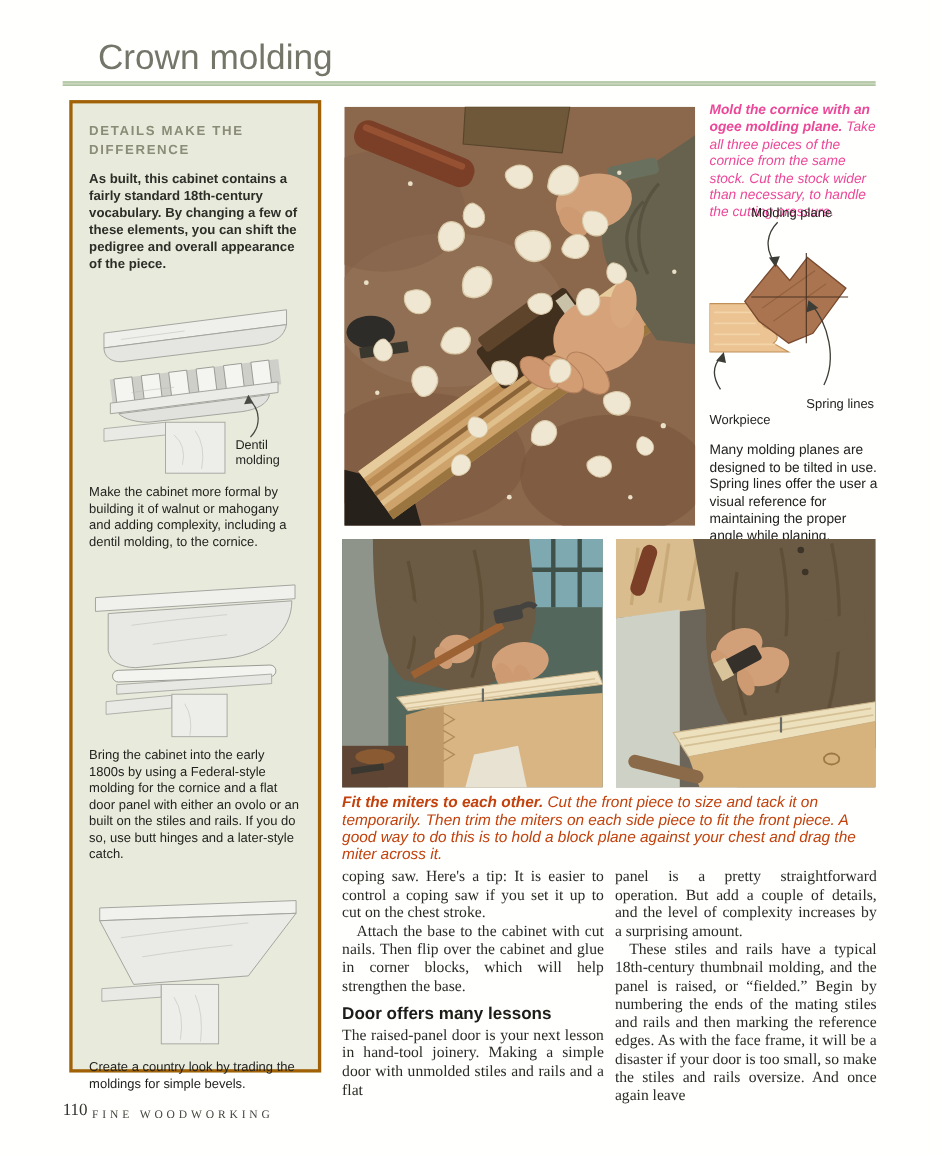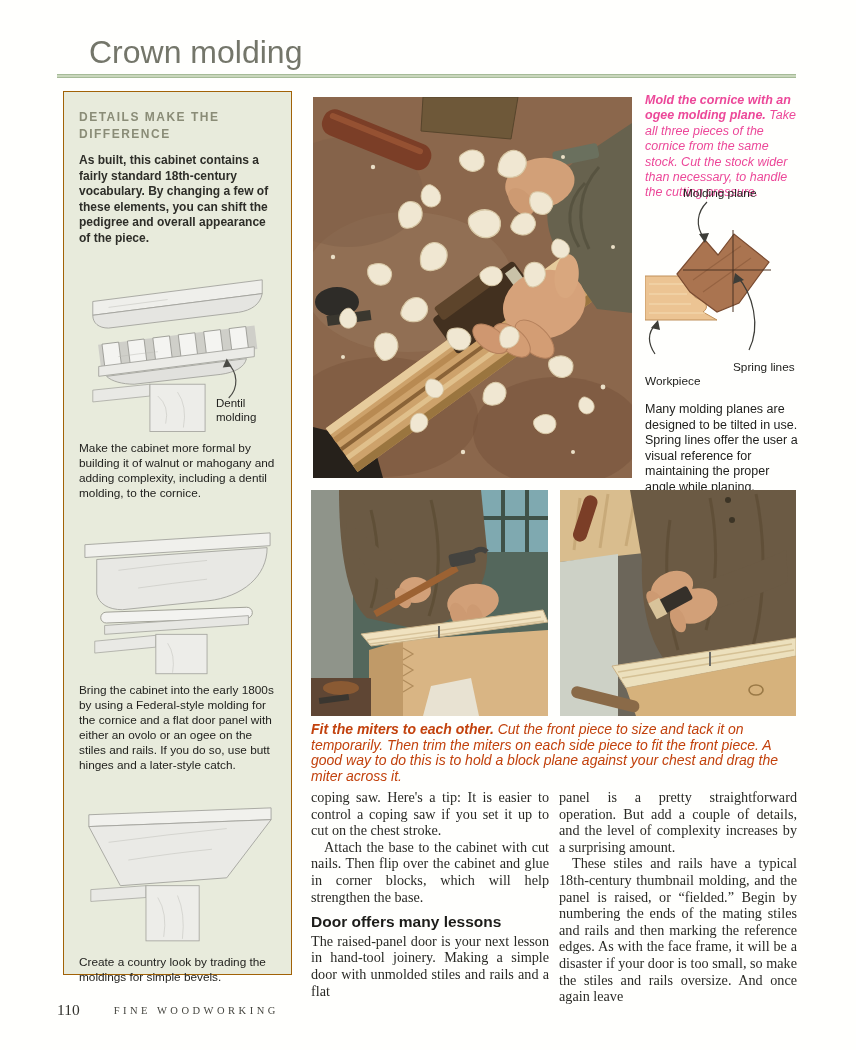--- a/index.html
+++ b/index.html
@@ -14,21 +14,21 @@
     position:absolute; left:57px; top:34px;
     font-size:32px; font-weight:400; color:#74766a; letter-spacing:0;margin-left:32px;
   }
   .title-rule {
     position:absolute; left:57px; top:74px; width:739px; height:4px;
     background:#c9d7bc; border-top:1px solid #a6bb98; border-bottom:1px solid #a6bb98;
   }
   
   .sidebar {
     position:absolute; left:63px; top:91px; width:229px; height:884px;
-    background:#e8ebdc; border:1px solid #a16207; padding:17px 15px 12px 15px;
+    background:#e8ebdc; border:3px solid #a16207; padding:17px 15px 12px 15px;
   }
   .sidebar-heading {
     font-size:12px; font-weight:700; letter-spacing:1.5px; color:#8a8c77;
     line-height:17px; margin-bottom:10px;
   }
   .sidebar-intro {
     font-size:12px; font-weight:700; color:#2d2d28; line-height:15.5px;
   }
   .fig { position:relative; width:100%; }
   .fig-svg { display:block; width:100%; }
@@ -76,27 +76,27 @@
   }
   .col-left { left:311px; }
   .col-right { left:559px; }
   .col p.indent { text-indent:13px; }
   .body-subhead {
     font-family:"Liberation Sans", sans-serif;
     font-size:15.5px; font-weight:700; color:#1c1c19;
     margin:9px 0 2px 0; text-align:left;
   }
   
-  .footer { position:absolute; left:57px; top:1001px; display:flex; align-items:center; }
+  .footer { position:absolute; left:57px; top:1001px; display:flex; align-items:flex-end; }
   .folio {
     font-family:"Liberation Serif", serif; font-size:15.5px; color:#33332e;
   }
   .magazine {
     font-family:"Liberation Serif", serif; font-size:10.5px; letter-spacing:3.5px;
-    color:#45453f; margin-left:34px;
+    color:#45453f; margin-left:4px;
   }
 </style>
 </head>
 <body>
 
 <div class="page">
 
   <div class="page-title">Crown molding</div>
   <div class="title-rule"></div>
 
@@ -134,21 +134,21 @@
       <svg class="fig-svg" viewBox="0 0 200 152">
         <rect x="0" y="0" width="200" height="152" fill="#e8ebdc"></rect>
         <polygon points="6,20 194,8 194,21 6,33" fill="#f0f0ec" stroke="#a2a29c" stroke-width="0.9"></polygon>
         <path d="M18,35 L191,23 C191,52 166,73 131,77 L44,86 C30,86 20,80 18,70 Z" fill="#e8e8e4" stroke="#a2a29c" stroke-width="0.9"></path>
         <rect x="22" y="86" width="154" height="11" rx="5.5" fill="#f3f3f0" stroke="#98988f" stroke-width="0.9" transform="rotate(-2 99 91)"></rect>
         <polygon points="26,102 172,92 172,101 26,111" fill="#e7e7e3" stroke="#a2a29c" stroke-width="0.8"></polygon>
         <polygon points="16,118 78,112 78,124 16,130" fill="#e9e9e5" stroke="#a7a7a1" stroke-width="0.8"></polygon>
         <rect x="78" y="111" width="52" height="40" fill="#ededE9" stroke="#a7a7a1" stroke-width="0.9"></rect>
         <path d="M40,46 q45,-6 90,-10 M60,64 q35,-5 70,-9 M90,120 q8,12 5,30" stroke="#bcbcb6" stroke-width="0.7" fill="none" opacity="0.7"></path>
       </svg>
-      <div class="fig-caption">Bring the cabinet into the early 1800s by using a Federal-style molding for the cornice and a flat door panel with either an ovolo or an ogee on the stiles and rails. If you do so, use butt hinges and a later-style catch.</div>
+      <div class="fig-caption">Bring the cabinet into the early 1800s by using a Federal-style molding for the cornice and a flat door panel with either an ovolo or an built on the stiles and rails. If you do so, use butt hinges and a later-style catch.</div>
     </div>
 
     <div class="fig fig3">
       <svg class="fig-svg" viewBox="0 0 200 150">
         <rect x="0" y="0" width="200" height="150" fill="#e8ebdc"></rect>
         <polygon points="10,16 195,9 195,21 10,28" fill="#f1f1ed" stroke="#a2a29c" stroke-width="0.9"></polygon>
         <polygon points="10,28 195,21 150,80 42,88" fill="#eaeae6" stroke="#a2a29c" stroke-width="0.9"></polygon>
         <polygon points="12,92 68,88 68,100 12,104" fill="#e9e9e5" stroke="#a7a7a1" stroke-width="0.8"></polygon>
         <rect x="68" y="88" width="54" height="56" fill="#ededE9" stroke="#a7a7a1" stroke-width="0.9"></rect>
         <path d="M30,44 q60,-8 120,-14 M50,62 q45,-7 85,-11 M80,100 q10,16 6,40 M100,98 q8,18 5,44" stroke="#bcbcb6" stroke-width="0.7" fill="none" opacity="0.7"></path>

